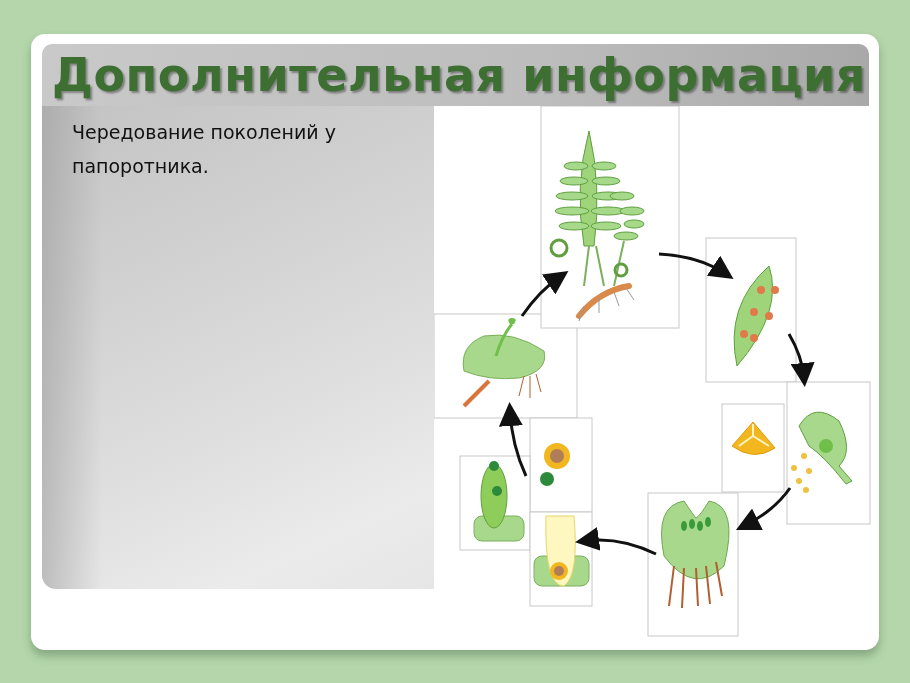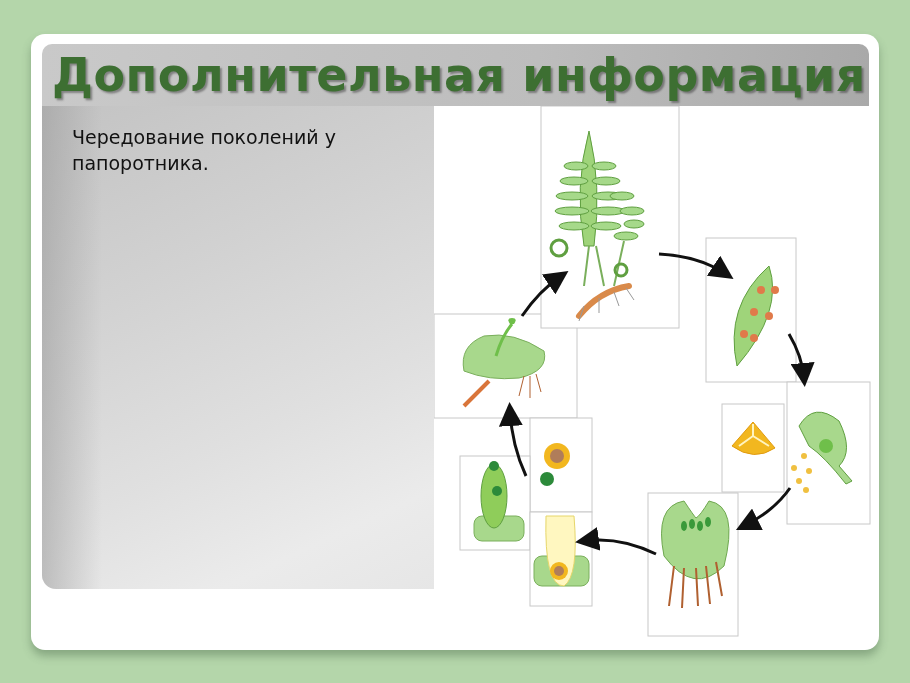--- a/index.html
+++ b/index.html
@@ -2,21 +2,21 @@
 <html><head>
 <meta charset="utf-8">
 <style>
   html,body{margin:0;padding:0;}
   body{width:910px;height:683px;background:#b4d6aa;position:relative;overflow:hidden;font-family:"DejaVu Sans",sans-serif;}
   .card{position:absolute;left:31px;top:34px;width:848px;height:616px;background:#fff;border-radius:14px;box-shadow:0 6px 8px rgba(80,110,80,0.45);}
   .title-bar{position:absolute;left:42px;top:44px;width:827px;height:62px;border-radius:10px 10px 0 0;background:linear-gradient(90deg,#c9c9c9 0%,#bdbdbd 60%,#a9a9a9 100%);}
   .title{position:absolute;left:52px;top:44px;font-family:"DejaVu Sans",sans-serif;font-weight:bold;font-size:46px;letter-spacing:0.5px;color:#3d6f32;text-shadow:2px 2px 2px rgba(0,0,0,0.35);white-space:nowrap;line-height:62px;}
   .text-panel{position:absolute;left:42px;top:106px;width:392px;height:483px;border-radius:0 0 0 14px;background:linear-gradient(155deg,#c3c3c3 0%,#d2d2d2 35%,#e0e0e0 65%,#ebebeb 85%,#e6e6e6 100%);}
   .text-panel::after{content:"";position:absolute;left:0;bottom:0;width:60px;height:100%;border-radius:0 0 0 14px;background:linear-gradient(90deg,rgba(150,150,150,0.5),rgba(150,150,150,0));}
-  .body-text{position:absolute;left:72px;top:124px;width:340px;font-family:"DejaVu Sans",sans-serif;font-size:19px;line-height:26px;color:#111;}
+  .body-text{position:absolute;left:72px;top:115px;width:340px;font-family:"DejaVu Sans",sans-serif;font-size:19px;line-height:34px;color:#111;}
   .figure{position:absolute;left:434px;top:106px;width:440px;height:540px;}
   .figure svg{position:absolute;left:0;top:0;}
 </style>
 </head>
 <body>
 
 <div class="card"></div>
 <div class="title-bar"></div>
 <div class="title">Дополнительная информация</div>
 <div class="text-panel"></div>

